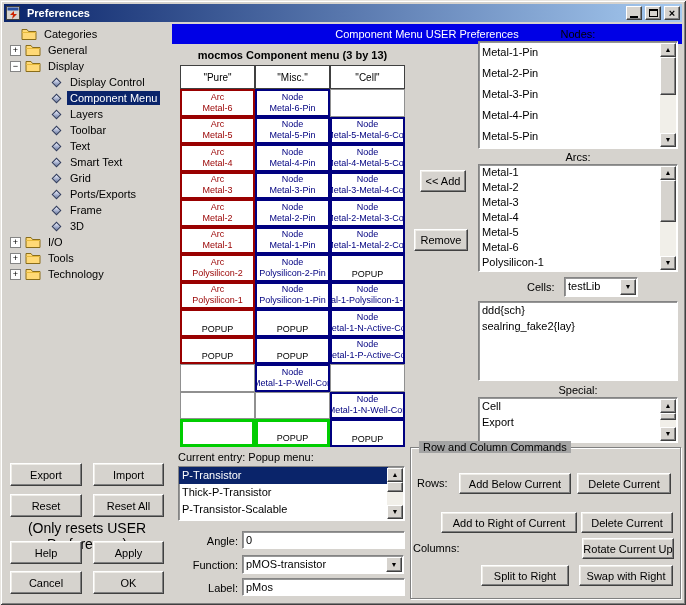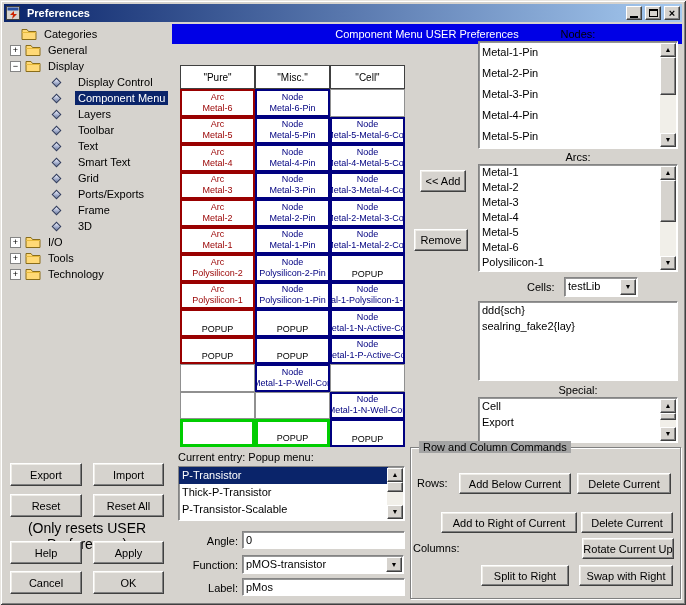--- a/index.html
+++ b/index.html
@@ -18,21 +18,21 @@
   .winbtn { width:16px; height:14px; background:#d6d3ce; border:1px solid;
     border-color:#fff #404040 #404040 #fff; box-shadow:inset -1px -1px 0 #808080;
     display:flex; align-items:center; justify-content:center; padding:0; }
   .g-min { width:8px; height:2px; background:#000; margin-top:7px; }
   .g-max { width:9px; height:8px; border:1px solid #000; border-top-width:2px; }
   .g-close { font-size:11px; font-weight:bold; line-height:10px; }
 
   
   #tree { position:absolute; left:5px; top:26px; width:166px; }
   .tree-row { height:16px; display:flex; align-items:center; white-space:nowrap; }
-  .lvl0 { padding-left:16px; } .lvl1 { padding-left:5px; } .lvl2 { padding-left:46px;gap:8px; }
+  .lvl0 { padding-left:16px; } .lvl1 { padding-left:5px; } .lvl2 { padding-left:46px; }
   .expander { width:11px; height:11px; background:#fff; border:1px solid #848484;
     font-size:9px; line-height:9px; text-align:center; margin-right:4px; flex:none; color:#000; }
   .folder-ic { margin-right:4px; flex:none; display:flex; }
   .leaf-d { width:7px; height:7px; flex:none; transform:rotate(45deg);
     background:linear-gradient(135deg,#eef0ff,#6d7ea6); border:1px solid #2e3a5c; margin:0 7px 0 2px; }
   .tlabel { padding:1px 3px; }
   .tlabel.sel { background:#0a246a; color:#fff; }
 
   
   .btn { position:absolute; background:#d6d3ce; font-family:inherit; font-size:11px; color:#000;
@@ -220,20 +220,21 @@
   <button class="btn" style="left:93px;top:463px;width:71px;height:23px">Import</button>
   <button class="btn" style="left:10px;top:494px;width:72px;height:23px">Reset</button>
   <button class="btn" style="left:93px;top:494px;width:71px;height:23px">Reset All</button>
   <div class="note">(Only resets USER Preferences)</div>
   <button class="btn" style="left:10px;top:541px;width:72px;height:23px">Help</button>
   <button class="btn" style="left:93px;top:541px;width:71px;height:23px">Apply</button>
   <button class="btn" style="left:10px;top:571px;width:72px;height:23px">Cancel</button>
   <button class="btn" style="left:93px;top:571px;width:71px;height:23px">OK</button>
 
   <div class="blue-hdr">Component Menu USER Preferences</div>
+  <div class="menu-title">mocmos Component menu (3 by 13)</div>
   <div id="menuGrid">
       <div class="gcell ghead">"Pure"</div>
       <div class="gcell ghead">"Misc."</div>
       <div class="gcell ghead">"Cell"</div>
       <div class="gcell b-red">
         <div>Arc</div>
         <div>Metal-6</div>
       </div>
       <div class="gcell b-navy">
         <div>Node</div>

